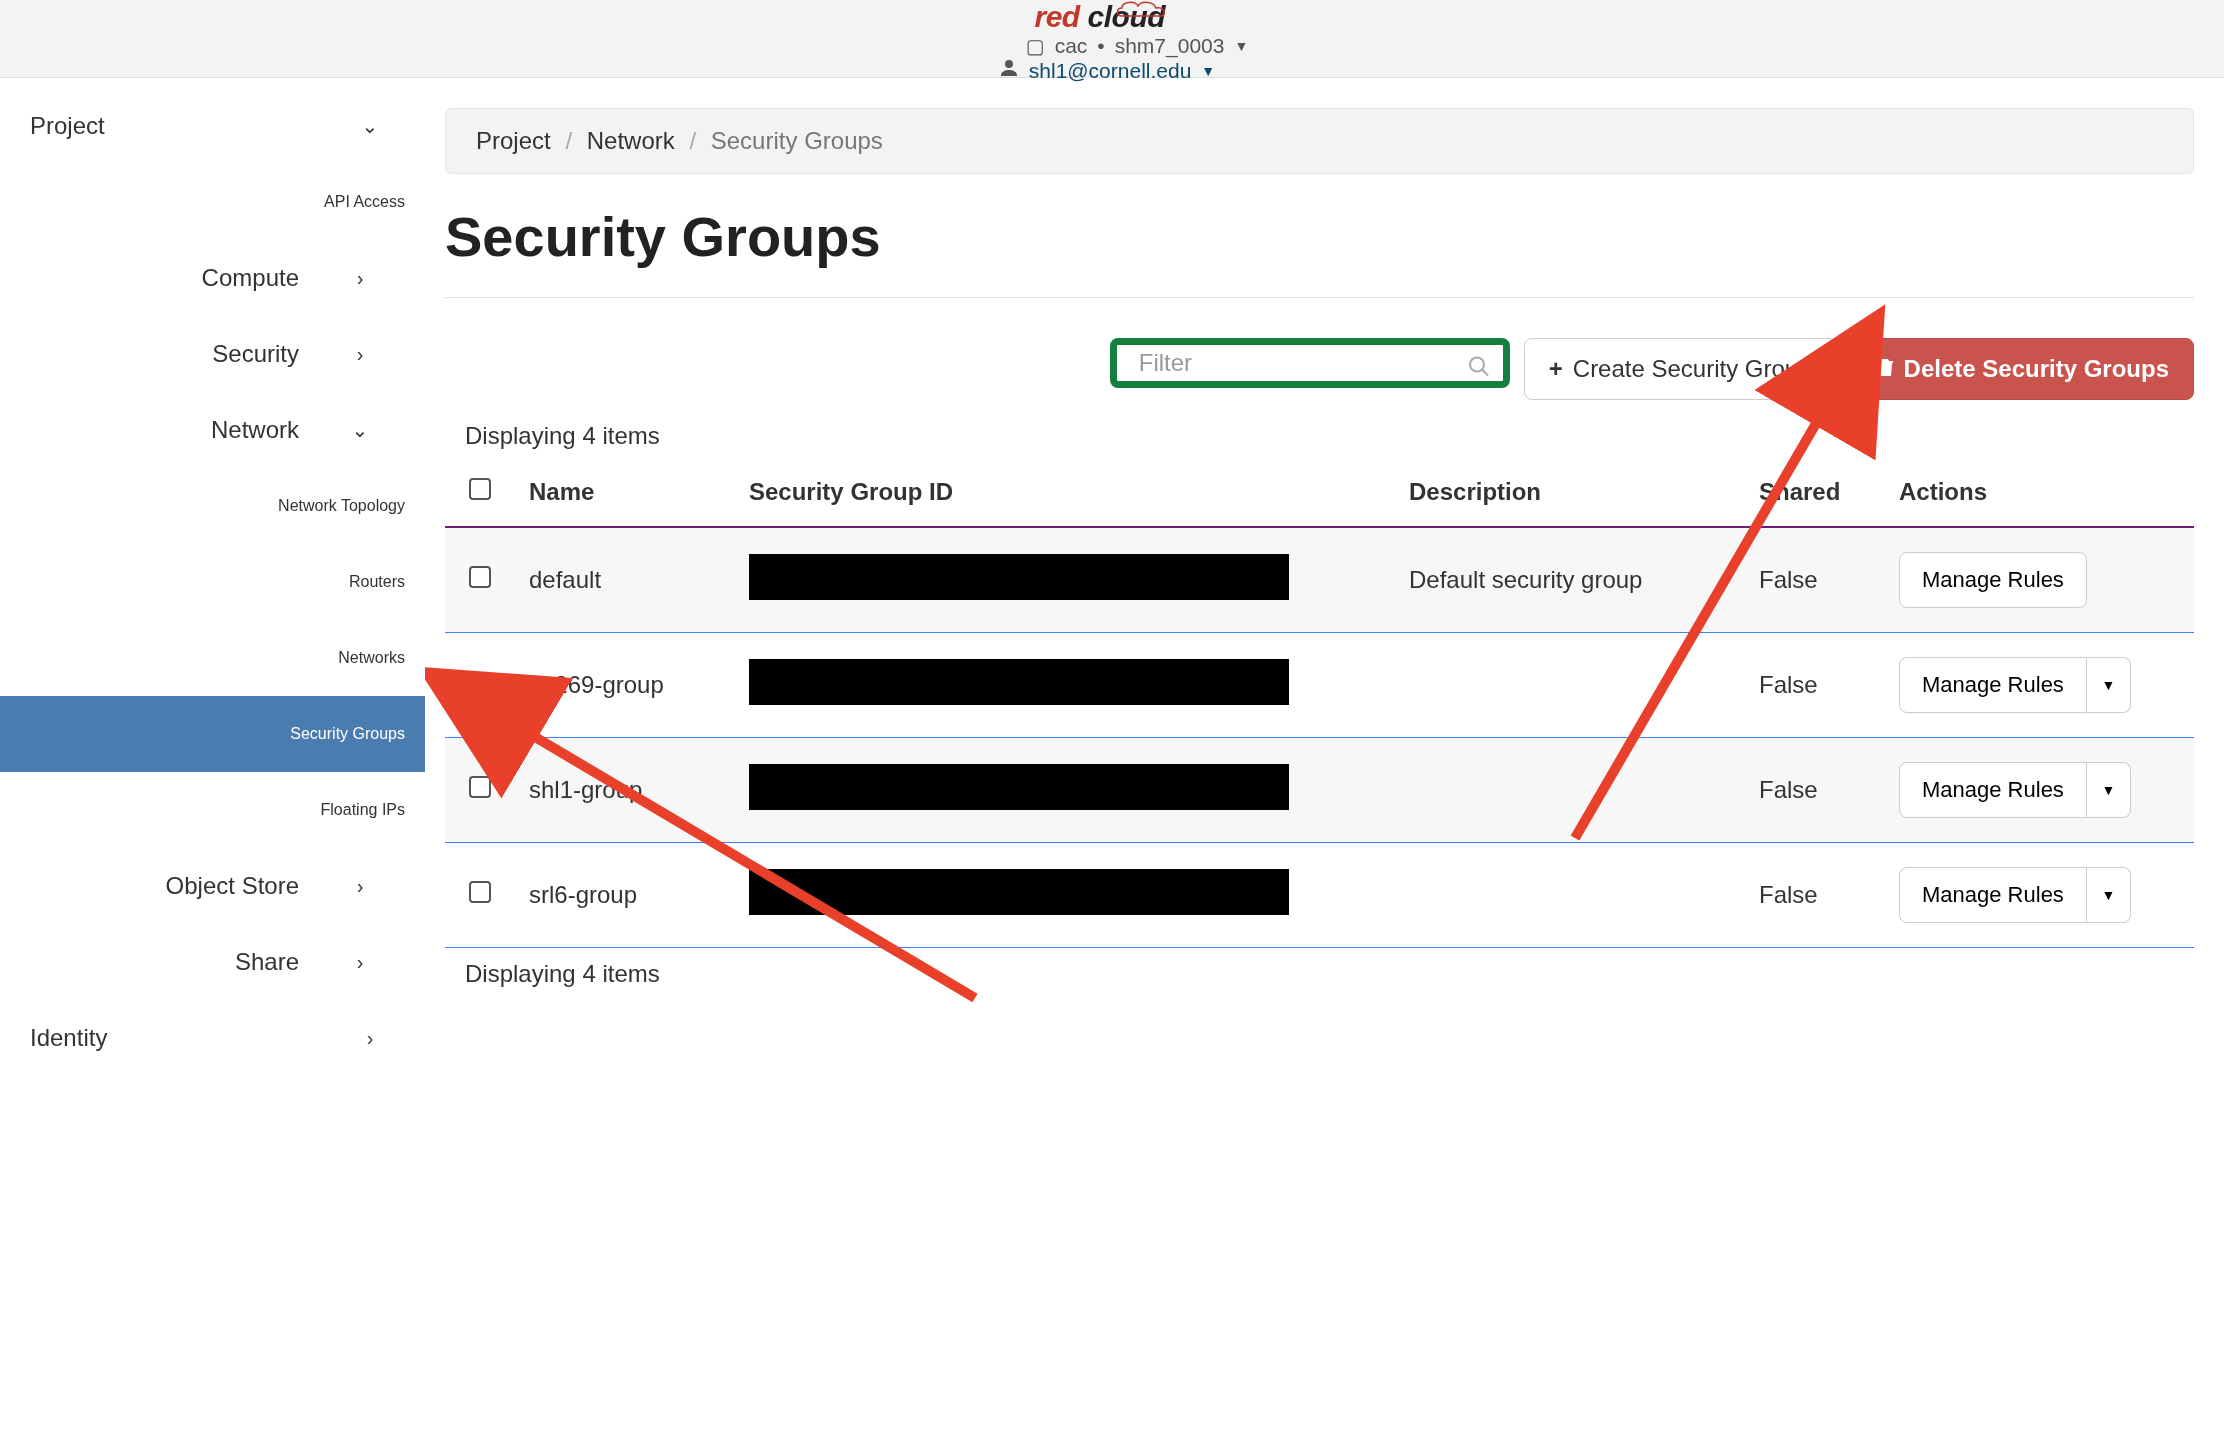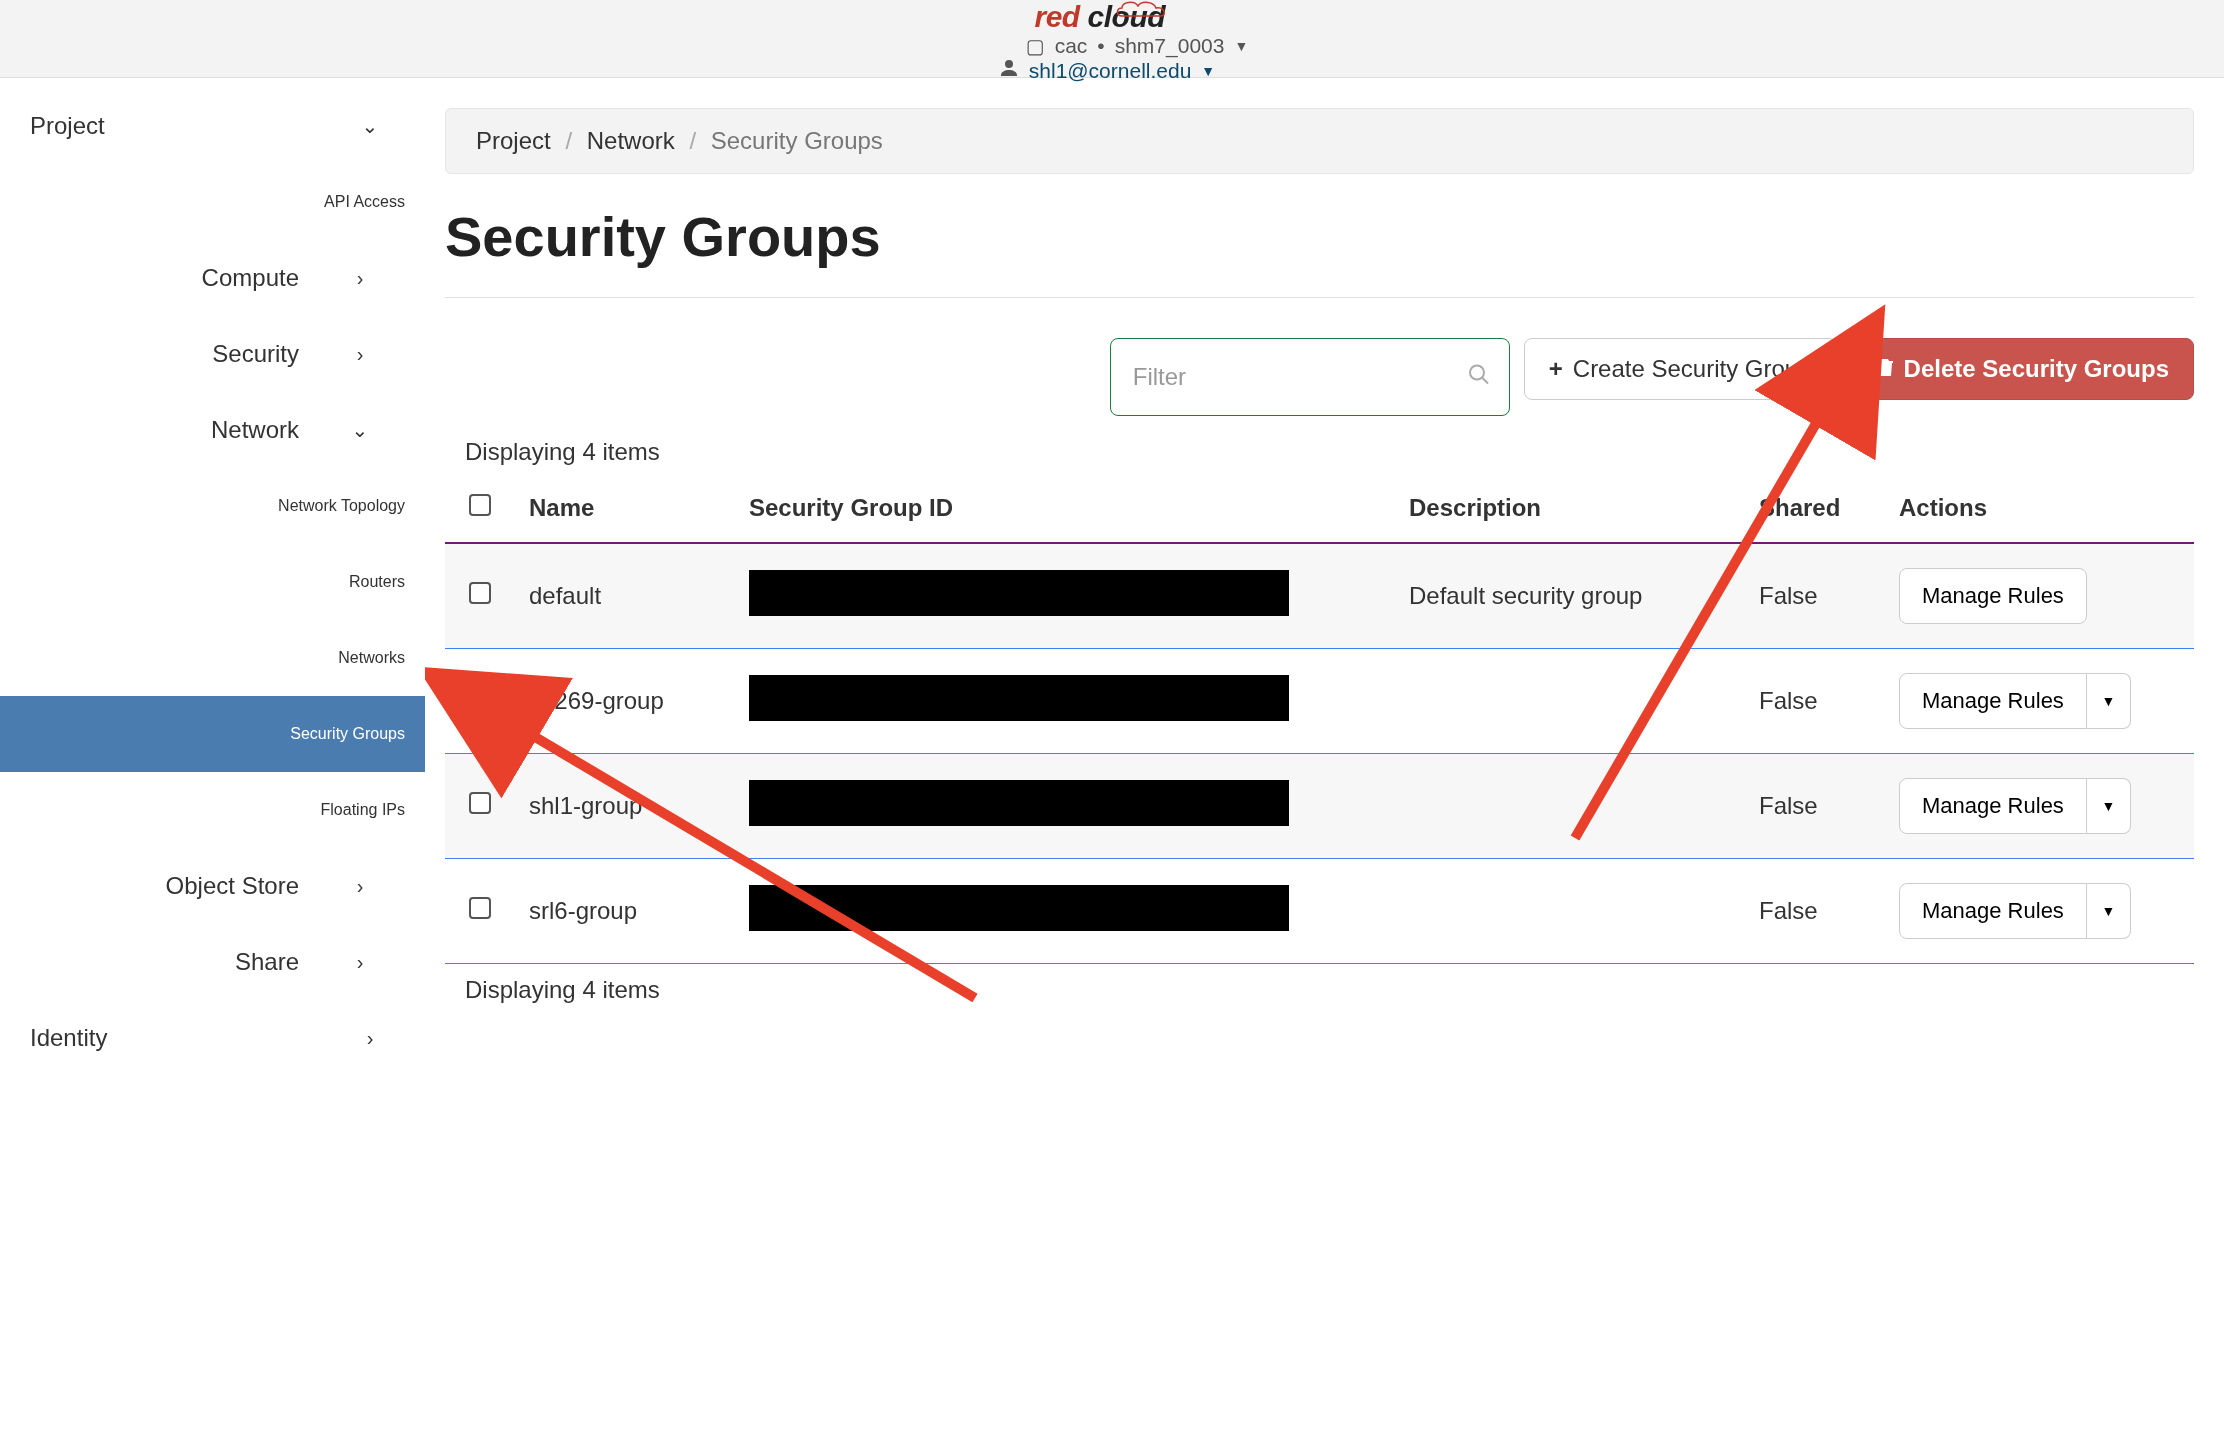--- a/index.html
+++ b/index.html
@@ -25,21 +25,21 @@
   .chev { width: 50px; text-align: center; color: #333; font-size: 20px; }
   
   .main { flex: 1; padding: 30px 30px 30px 20px; position: relative; }
   .breadcrumb { background: #f3f3f3; border: 1px solid #e5e5e5; border-radius: 6px; padding: 18px 30px; font-size: 24px; color: #777; }
   .breadcrumb a { color: #333; text-decoration: none; }
   .breadcrumb .sep { padding: 0 8px; color: #aaa; }
   h1.page-title { font-size: 56px; font-weight: 700; margin: 30px 0 28px 0; color: #222; }
   .hr { border: none; border-top: 1px solid #e0e0e0; margin-bottom: 40px; }
   .toolbar { display: flex; justify-content: flex-end; gap: 14px; margin-bottom: 22px; }
   .filter-wrap { position: relative; width: 400px; }
-  .filter-input { width: 100%; height: 78px; border: 1px solid #15803d; border-radius: 8px; padding: 0 55px 0 22px; font-size: 24px; color: #555; }
+  .filter-input { width: 100%; height: 50px; border: 7px solid #15803d; border-radius: 8px; padding: 0 55px 0 22px; font-size: 24px; color: #555; }
   .filter-input::placeholder { color: #999; }
   .filter-icon { position: absolute; right: 20px; top: 50%; transform: translateY(-50%); color: #aaa; }
   .btn { height: 62px; border: 1px solid #ccc; border-radius: 8px; background: #fff; padding: 0 24px; font-size: 24px; cursor: pointer; display: inline-flex; align-items: center; gap: 10px; color: #333; }
   .btn.danger { background: #c9544d; border-color: #b94a44; color: #fff; font-weight: bold; }
   .count-label { font-size: 24px; color: #333; margin: 12px 0 8px 20px; }
   
   table.sg { width: 100%; border-collapse: collapse; }
   table.sg th { text-align: left; font-weight: 700; font-size: 24px; padding: 20px 14px; border-bottom: 2px solid #701a75; }
   table.sg td { padding: 24px 14px; border-bottom: 1px solid #3b82f6; font-size: 24px; vertical-align: middle; }
   table.sg tr.striped td { background: #f7f7f7; }

